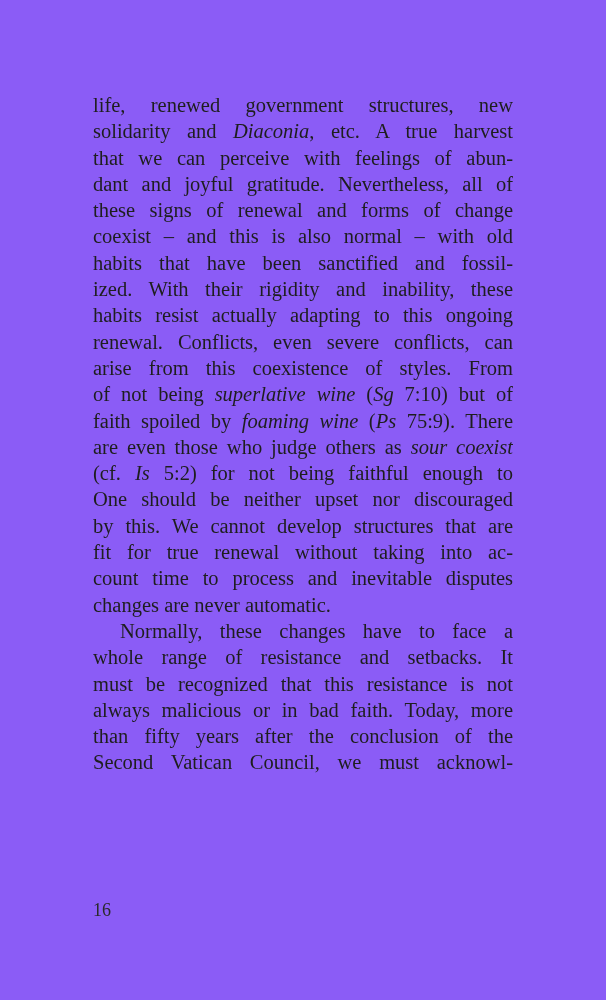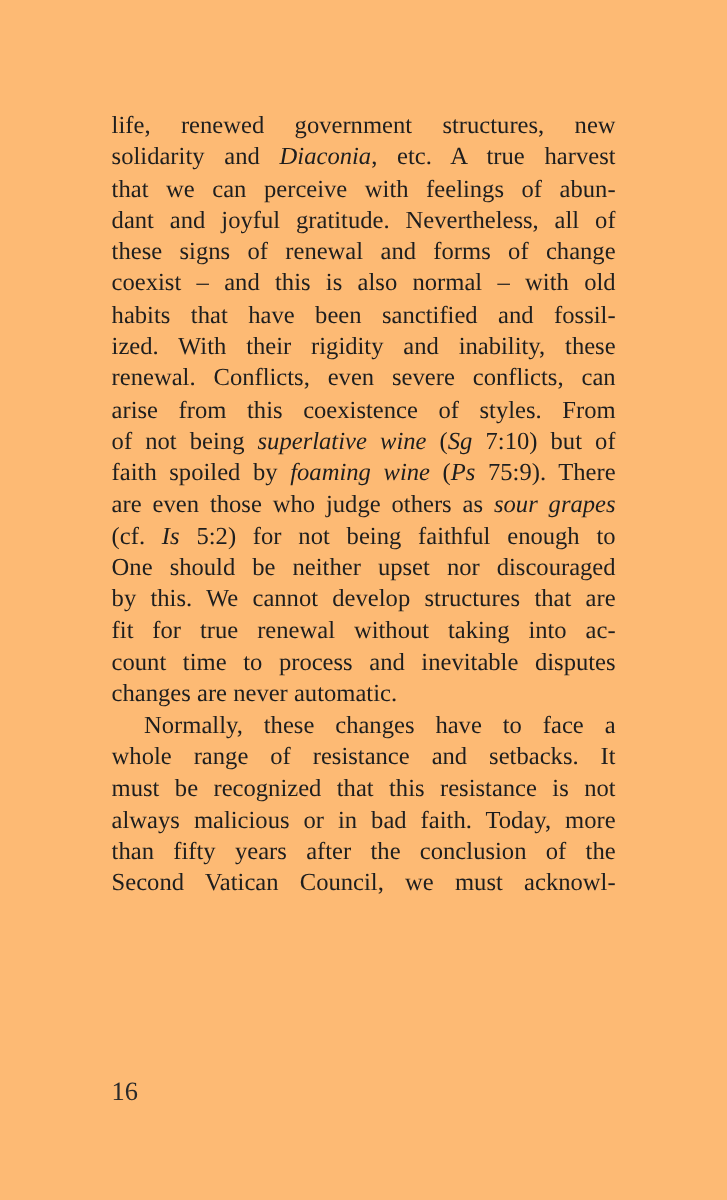--- a/index.html
+++ b/index.html
@@ -4,21 +4,21 @@
 <style>
   html, body {
     margin: 0;
     padding: 0;
     background: #ffffff;
   }
   .book-page {
     position: relative;
     width: 606px;
     height: 1000px;
-    background: #fdba74;
+    background: #8b5cf6;
     overflow: hidden;
     font-family: "Liberation Serif", "DejaVu Serif", serif;
     color: #1e1e1e;
   }
   .body-text {
     position: absolute;
     left: 93px;
     top: 92px;
     width: 420px;
   }
@@ -37,43 +37,44 @@
   .text-line.indent {
     text-indent: 27px;
   }
   .it {
     font-style: italic;
   }
   .page-number {
     position: absolute;
     left: 93px;
     top: 898px;
-    font-size: 22px;
+    font-size: 18px;
     line-height: 24px;
     color: #2a2a2a;
   }
 </style>
 </head>
 <body>
 
 <div class="book-page">
   <div class="body-text">
       <div class="text-line"><span>life, renewed government structures, new</span></div>
       <div class="text-line"><span>solidarity and </span><span class="it">Diaconia</span><span>, etc. A true harvest</span></div>
       <div class="text-line"><span>that we can perceive with feelings of abun-</span></div>
       <div class="text-line"><span>dant and joyful gratitude. Nevertheless, all of</span></div>
       <div class="text-line"><span>these signs of renewal and forms of change</span></div>
       <div class="text-line"><span>coexist – and this is also normal – with old</span></div>
       <div class="text-line"><span>habits that have been sanctified and fossil-</span></div>
       <div class="text-line"><span>ized. With their rigidity and inability, these</span></div>
+      <div class="text-line"><span>habits resist actually adapting to this ongoing</span></div>
       <div class="text-line"><span>renewal. Conflicts, even severe conflicts, can</span></div>
       <div class="text-line"><span>arise from this coexistence of styles. From</span></div>
       <div class="text-line"><span>of not being </span><span class="it">superlative wine</span><span> (</span><span class="it">Sg</span><span> 7:10) but of</span></div>
       <div class="text-line"><span>faith spoiled by </span><span class="it">foaming wine</span><span> (</span><span class="it">Ps</span><span> 75:9). There</span></div>
-      <div class="text-line"><span>are even those who judge others as </span><span class="it">sour grapes</span></div>
+      <div class="text-line"><span>are even those who judge others as </span><span class="it">sour coexist</span></div>
       <div class="text-line"><span>(cf. </span><span class="it">Is</span><span> 5:2) for not being faithful enough to</span></div>
       <div class="text-line"><span>One should be neither upset nor discouraged</span></div>
       <div class="text-line"><span>by this. We cannot develop structures that are</span></div>
       <div class="text-line"><span>fit for true renewal without taking into ac-</span></div>
       <div class="text-line"><span>count time to process and inevitable disputes</span></div>
       <div class="text-line para-end"><span>changes are never automatic.</span></div>
       <div class="text-line indent"><span>Normally, these changes have to face a</span></div>
       <div class="text-line"><span>whole range of resistance and setbacks. It</span></div>
       <div class="text-line"><span>must be recognized that this resistance is not</span></div>
       <div class="text-line"><span>always malicious or in bad faith. Today, more</span></div>

